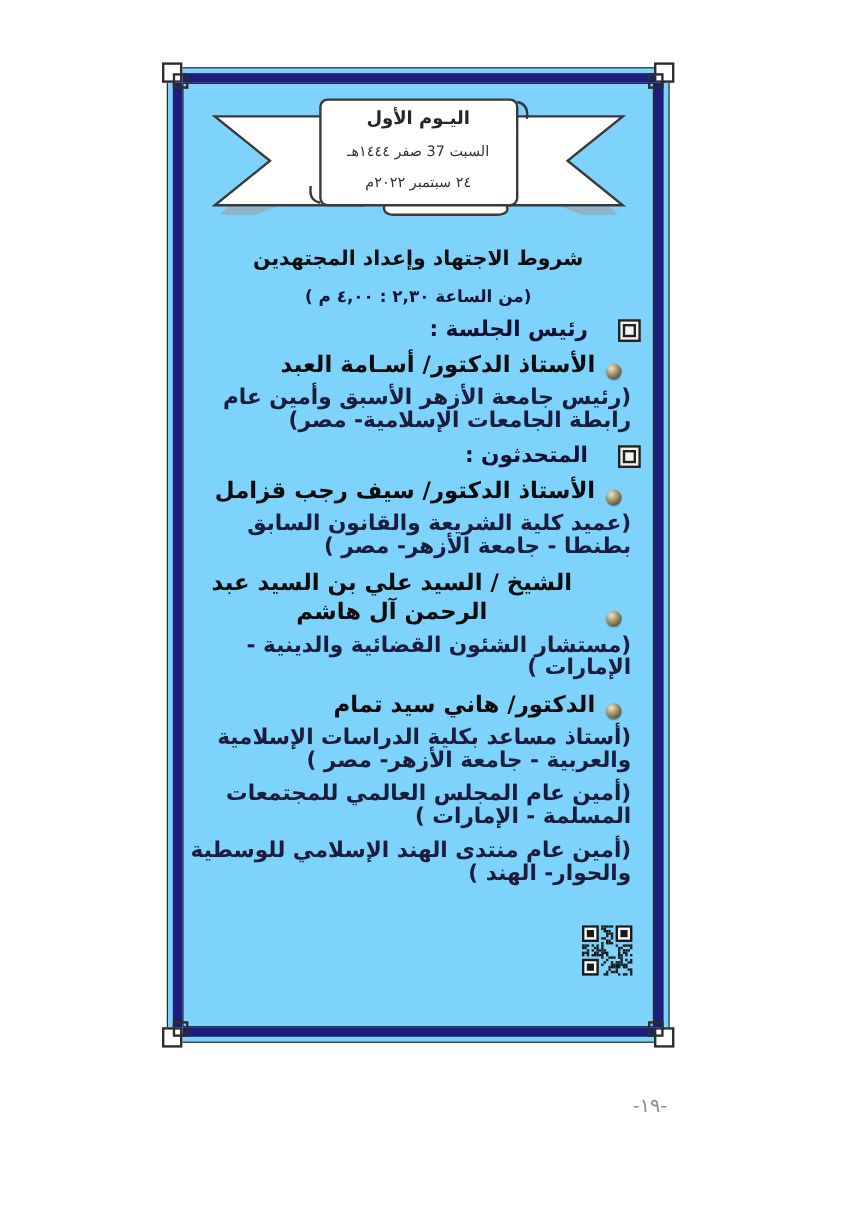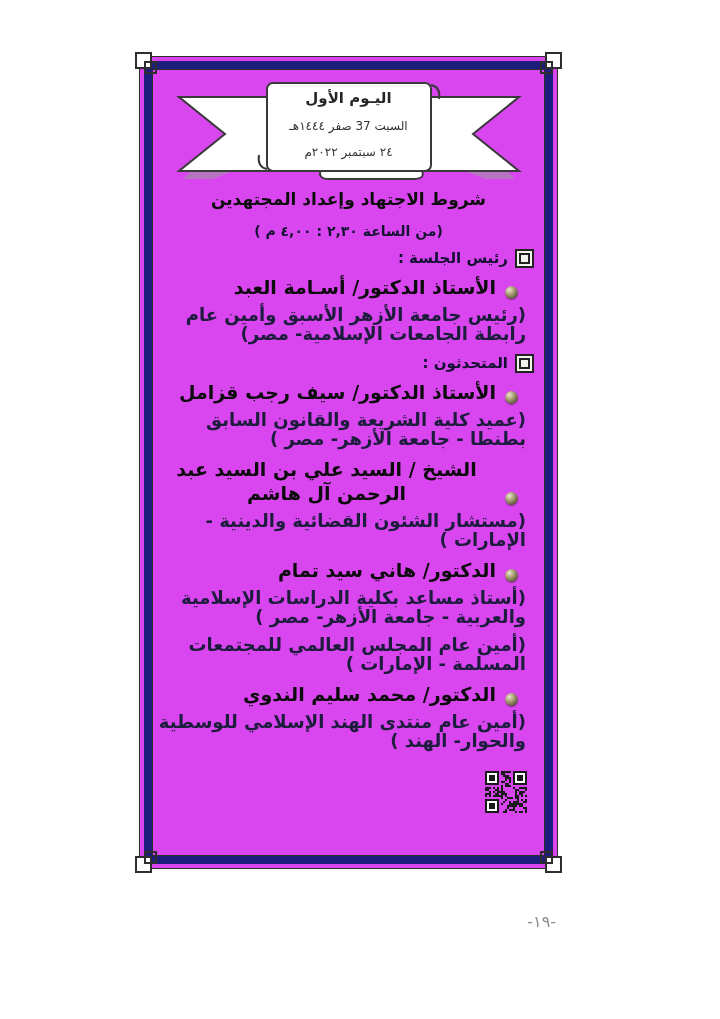--- a/index.html
+++ b/index.html
@@ -3,21 +3,21 @@
 <meta charset="utf-8">
 <style>
   html,body{margin:0;padding:0;}
   body{
     width:720px;height:1019px;position:relative;background:#ffffff;
     font-family:"DejaVu Sans",sans-serif;overflow:hidden;
   }
   
   .frame{
     position:absolute;left:139px;top:56px;width:417px;height:811px;
-    border:1px solid #2e2e2e;background:#d946ef;text-decoration:underline;
+    border:1px solid #2e2e2e;background:#7dd3fc;text-decoration:underline;
   }
   .band{
     position:absolute;left:4px;top:4px;right:4px;bottom:4px;
     border:8px solid #1d1d7c;
     box-shadow:inset 0 0 0 1px #2e2e2e;
   }
   
   .orn{position:absolute;width:26px;height:26px;z-index:5;}
   .orn .s1,.orn .s2{position:absolute;border:2px solid #2e2e2e;background:#fff;}
   .orn .s1{width:13px;height:13px;}
@@ -31,25 +31,25 @@
   .banner svg{position:absolute;left:0;top:0;}
   .banner-text{position:absolute;left:96px;top:0;width:160px;height:96px;text-align:center;direction:rtl;}
   .banner-day{position:absolute;left:0;right:0;top:10px;font-size:15px;font-weight:bold;color:#26262a;}
   .banner-hijri{position:absolute;left:0;right:0;top:40px;font-size:12px;color:#333;}
   .banner-greg{position:absolute;left:0;right:0;top:66px;font-size:12px;color:#333;}
   
   .content{
     position:absolute;left:17px;right:17px;top:130px;direction:rtl;text-align:center;color:#111;
   }
   .h1{font-size:20px;line-height:26px;font-weight:bold;color:#0d0d0d;margin:0 0 14px;}
-  .h2{font-size:17px;line-height:24px;font-weight:bold;color:#0d0d0d;margin:0 0 10px;}
+  .h2{font-size:17px;line-height:24px;font-weight:bold;color:#0d0d0d;margin:17px 0 10px;}
   .time{font-size:14px;line-height:20px;font-weight:bold;color:#141432;margin:0 0 6px;}
   .sec-head{
-    display:flex;align-items:center;gap:7px;justify-content:flex-start;
-    font-size:15px;line-height:22px;font-weight:bold;color:#101030;margin:0 6px 6px 0;
+    display:flex;align-items:center;gap:25px;justify-content:flex-start;
+    font-size:18px;line-height:22px;font-weight:bold;color:#101030;margin:0 6px 6px 0;
   }
   .sq-icon{width:15px;height:15px;border:2px solid #222;background:#f4f2ec;
     display:flex;align-items:center;justify-content:center;flex:0 0 auto;}
   .sq-icon::before{content:"";width:7px;height:7px;border:2px solid #222;display:block;}
   .person{display:flex;align-items:flex-end;gap:9px;justify-content:flex-start;
     font-size:19px;line-height:24px;font-weight:bold;color:#0b0b0b;margin:0 22px 6px 0;}
   .ball{width:13px;height:13px;border-radius:50%;flex:0 0 auto;
     background:radial-gradient(circle at 34% 30%, #ece6cc 0%, #a89c74 38%, #6d6346 68%, #322c1e 100%);
     box-shadow:0 1px 1px rgba(0,0,0,.4);}
   .role{font-size:18px;line-height:19px;font-weight:bold;color:#1c1c3c;margin:0 14px 9px 0;text-align:right;}
@@ -136,24 +136,20 @@
     <div class="role">(مستشار الشئون القضائية والدينية - الإمارات )</div>
 
     <div class="person">
       <span class="ball"></span>
       <span>الدكتور/ هاني سيد تمام</span>
     </div>
     <div class="role">(أستاذ مساعد بكلية الدراسات الإسلامية والعربية - جامعة الأزهر- مصر )</div>
 
     <div class="role">(أمين عام المجلس العالمي للمجتمعات المسلمة - الإمارات )</div>
 
-    <div class="person">
-      <span class="ball"></span>
-      <span>الدكتور/ محمد سليم الندوي</span>
-    </div>
     <div class="role">(أمين عام منتدى الهند الإسلامي للوسطية والحوار- الهند )</div>
   </div>
 
   <div class="qr">
     <svg id="qr-svg" width="44" height="48" viewBox="0 0 44 48">
         <rect x="16" y="0" width="2" height="2" fill="#1a1a1a"></rect>
         <rect x="18" y="0" width="2" height="2" fill="#1a1a1a"></rect>
         <rect x="20" y="0" width="2" height="2" fill="#1a1a1a"></rect>
         <rect x="22" y="0" width="2" height="2" fill="#1a1a1a"></rect>
         <rect x="24" y="0" width="2" height="2" fill="#1a1a1a"></rect>

